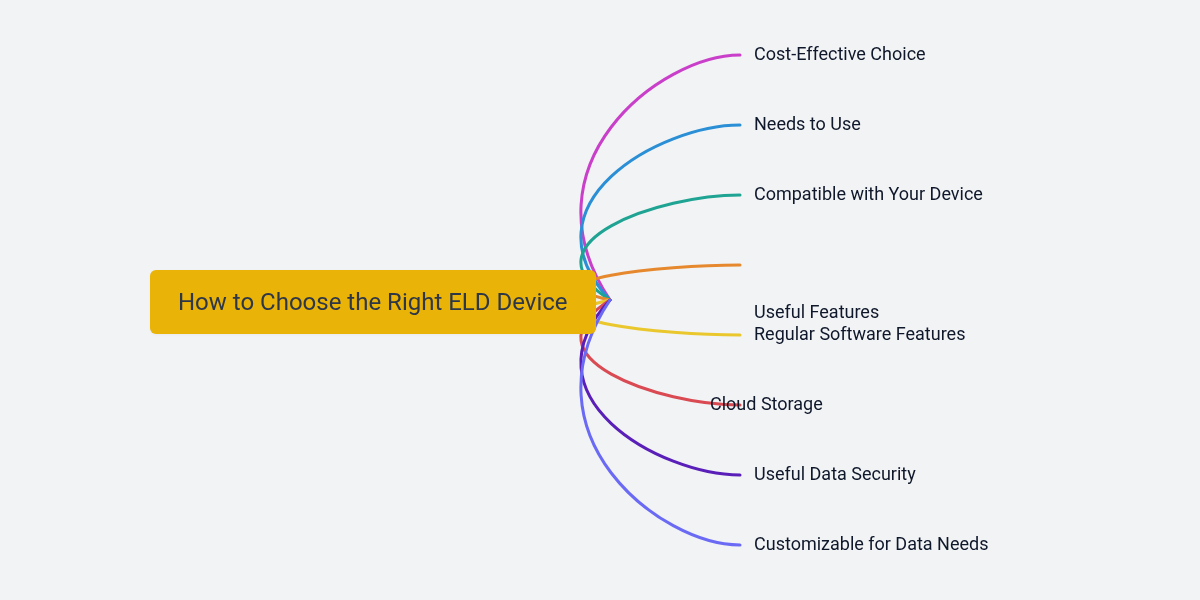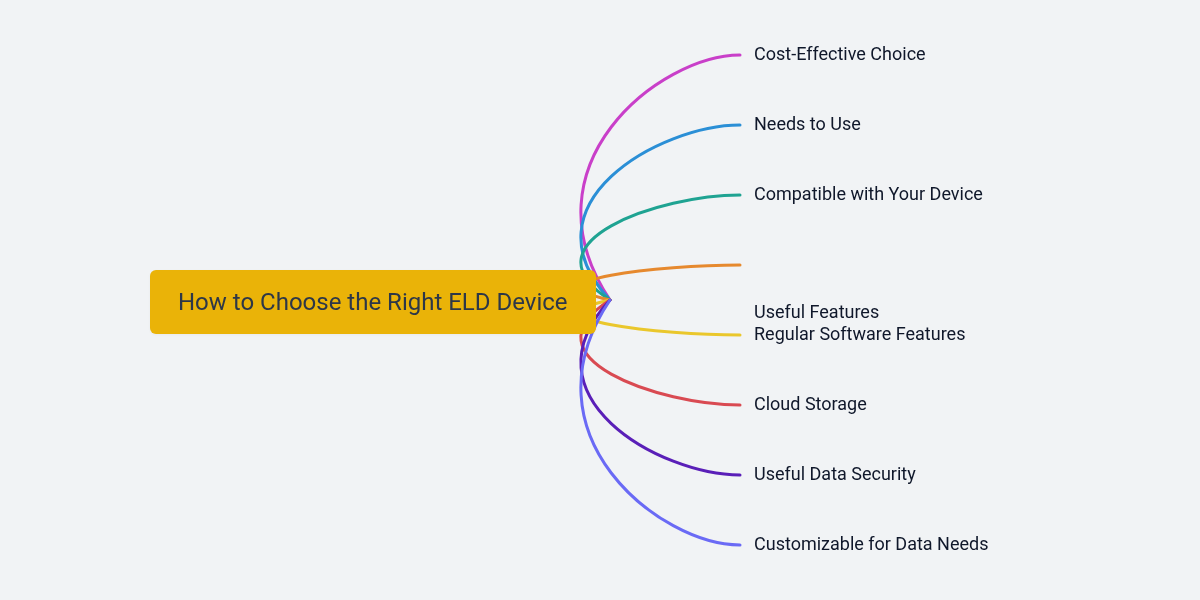--- a/index.html
+++ b/index.html
@@ -65,18 +65,18 @@
     </svg>
 
   <div class="center-node" id="center-node" style="left: 150px; top: 270px;">How to Choose the Right ELD Device</div>
 
   <div id="branch-container">
       <div class="branch-label" style="left: 754px; top: 43px;">Cost-Effective Choice</div>
       <div class="branch-label" style="left: 754px; top: 113px;">Needs to Use</div>
       <div class="branch-label" style="left: 754px; top: 183px;">Compatible with Your Device</div>
       <div class="branch-label" style="left: 754px; top: 253px; margin-top: 48px;">Useful Features</div>
       <div class="branch-label" style="left: 754px; top: 323px;">Regular Software Features</div>
-      <div class="branch-label" style="left: 754px; top: 393px;">Cloud Storage</div>
+      <div class="branch-label" style="left: 710px; top: 393px;">Cloud Storage</div>
       <div class="branch-label" style="left: 754px; top: 463px;">Useful Data Security</div>
       <div class="branch-label" style="left: 754px; top: 533px;">Customizable for Data Needs</div>
     </div>
 
 </div>
 
 </body></html>

